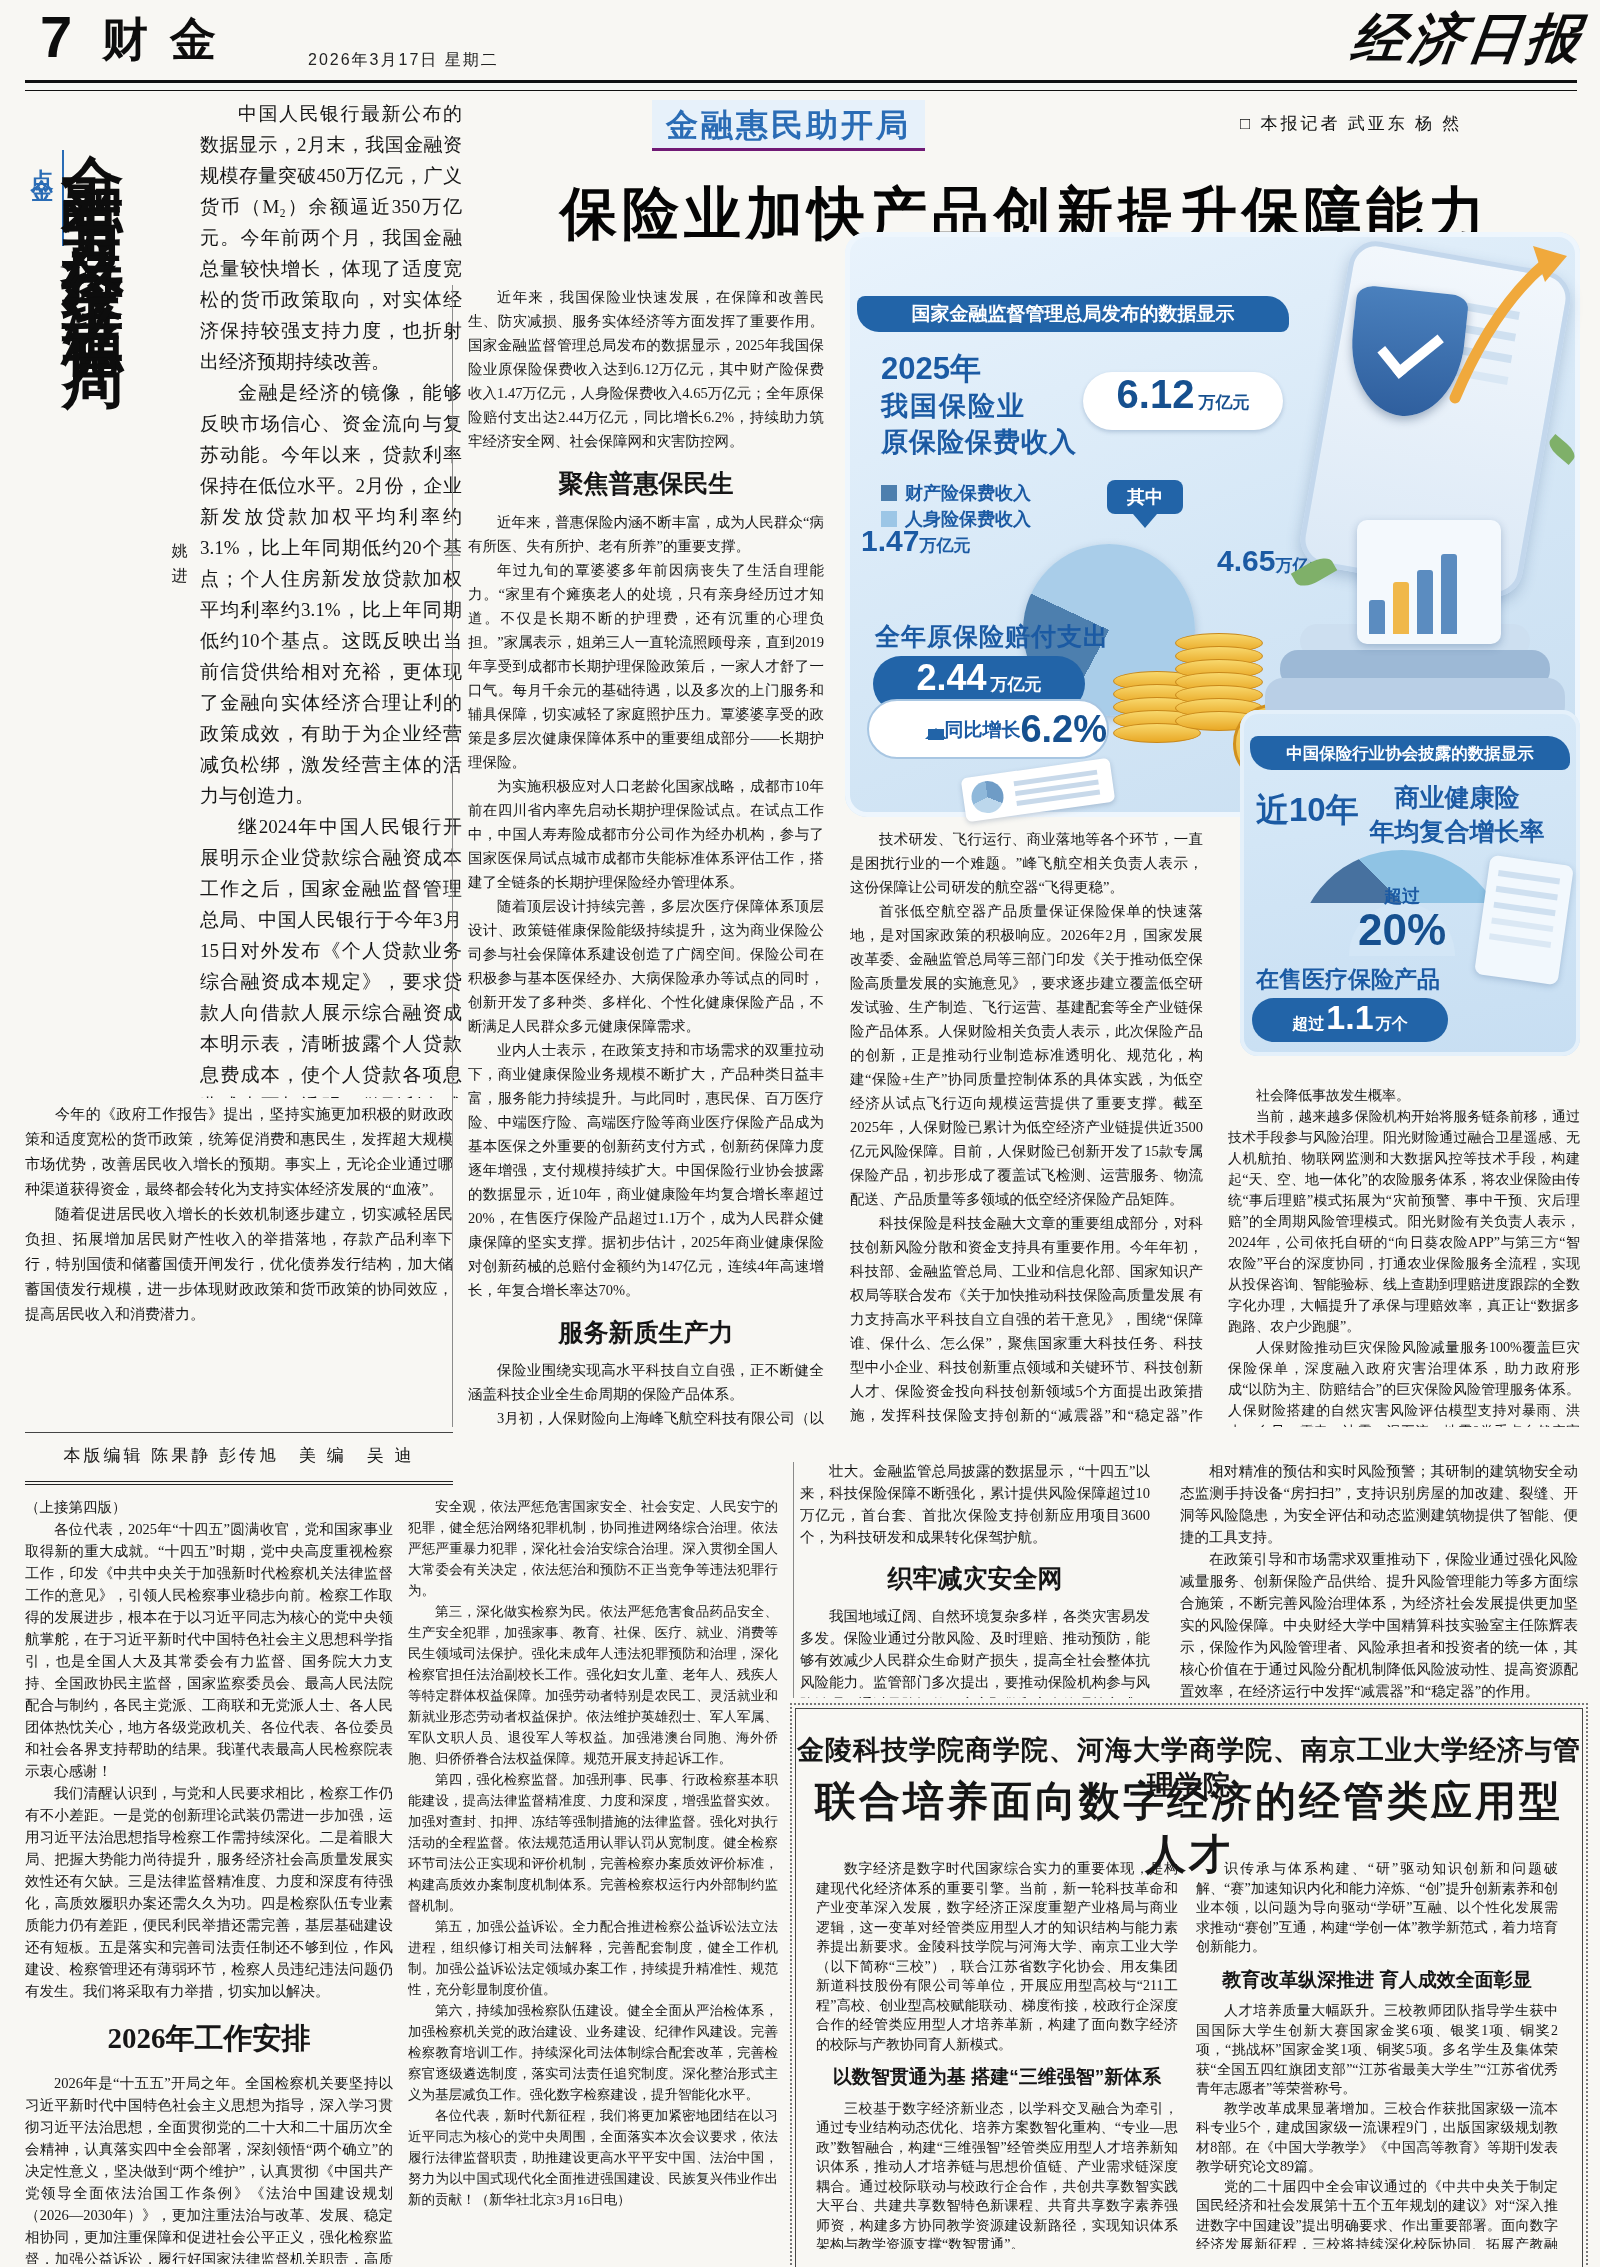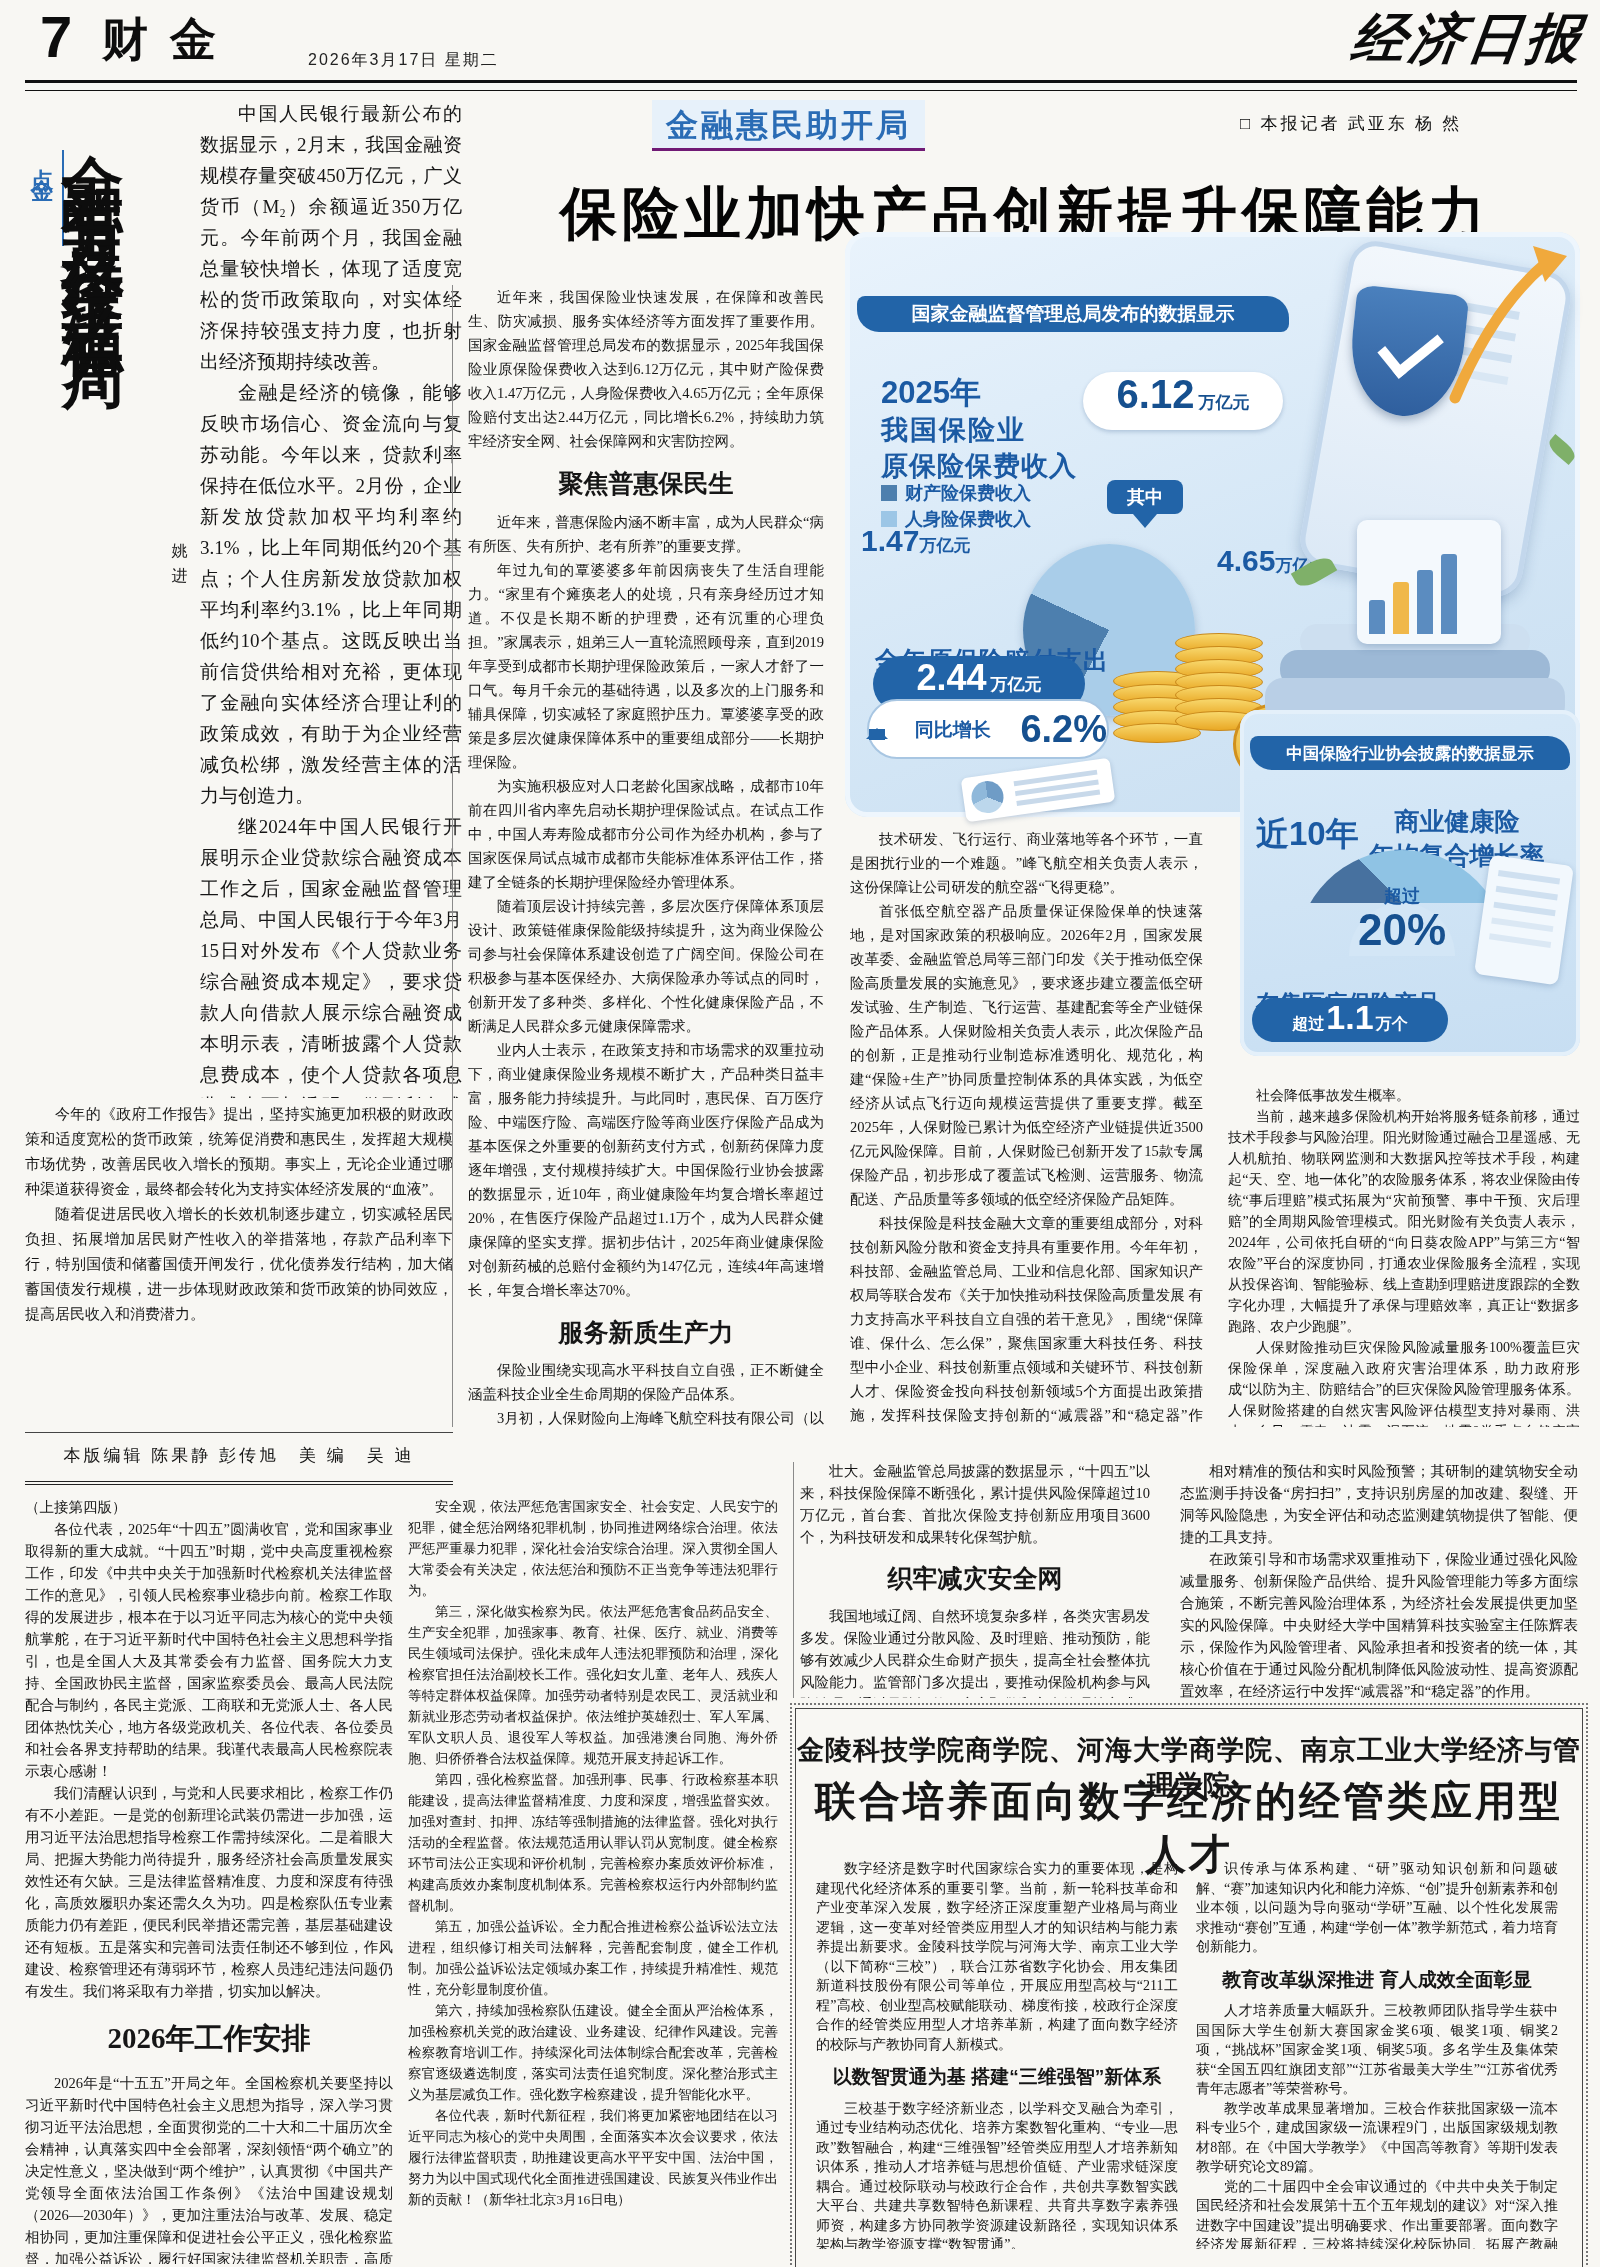--- a/index.html
+++ b/index.html
@@ -47,21 +47,21 @@
   .m-colE{left:1180px;top:1460px;width:398px;height:238px;font-size:14.5px;line-height:22px;}
   
   .ig-main{left:845px;top:232px;width:735px;height:585px;border-radius:22px;
            background:linear-gradient(160deg,#e9f3fc 0%,#d5e7f6 55%,#c8def1 100%);box-shadow:inset 0 0 0 5px #eef6fd;}
   .ig-panel2{left:1240px;top:710px;width:340px;height:346px;border-radius:18px;
              background:linear-gradient(170deg,#d9eaf8,#c7def2);box-shadow:inset 0 0 0 4px #e4f0fa;}
   .ig-banner{position:absolute;background:#2264a8;color:#fff;font:700 19px/36px "Liberation Sans",sans-serif;
              text-align:center;border-radius:8px 22px 8px 22px;}
   .igb1{left:12px;top:64px;width:432px;height:36px;}
   .igb2{left:10px;top:26px;width:320px;height:34px;font-size:16.5px;line-height:34px;}
-  .ig-blue{color:#1b5aa3;font-family:"Liberation Sans",sans-serif;font-weight:700;margin-top:24px;}
+  .ig-blue{color:#1b5aa3;font-family:"Liberation Sans",sans-serif;font-weight:700;}
   .ig-year{position:absolute;left:36px;top:116px;font-size:31px;}
   .ig-subject{position:absolute;left:36px;top:156px;font-size:27px;letter-spacing:2px;}
   .ig-metric{position:absolute;left:36px;top:192px;font-size:27px;letter-spacing:1px;}
   .badge-white{position:absolute;background:#fff;border-radius:30px;box-shadow:0 2px 4px rgba(40,80,130,.25);
                display:flex;align-items:baseline;justify-content:center;}
   .b612{left:238px;top:140px;width:200px;height:56px;padding-top:2px;}
   .bignum{font:900 40px/1 "Liberation Sans",sans-serif;color:#16508f;}
   .smallunit{font:700 17px/1 "Liberation Sans",sans-serif;color:#16508f;margin-left:4px;}
   .legend{position:absolute;left:36px;top:252px;}
   .legend-row{display:flex;align-items:center;margin-bottom:8px;}
@@ -75,21 +75,21 @@
        background:conic-gradient(from 208deg,#4d7fae 0 87deg,#a9cde9 87deg 360deg);box-shadow:0 3px 8px rgba(30,70,120,.25);}
   .plabel{position:absolute;font-family:"Liberation Sans",sans-serif;font-weight:900;color:#1b5aa3;}
   .pl147{left:16px;top:292px;}.pl465{left:372px;top:312px;}
   .plabel .n{font-size:30px;}.plabel .u{font-size:17px;font-weight:700;}
   .payout-label{position:absolute;left:30px;top:388px;font-size:25px;letter-spacing:1px;}
   .b244{position:absolute;left:28px;top:424px;width:212px;height:52px;background:#2264a8;border-radius:28px;
         display:flex;align-items:baseline;justify-content:center;padding-top:4px;}
   .b244 .bignum{color:#fff;font-size:36px;}
   .b244 .smallunit{color:#fff;}
   .growth{position:absolute;left:22px;top:467px;width:238px;height:56px;background:#fff;border:2px solid #a8c6e2;
-          border-radius:30px;display:flex;align-items:center;justify-content:space-between;gap:6px;}
+          border-radius:30px;display:flex;align-items:center;justify-content:flex-end;gap:0;}
   .house{position:relative;width:16px;height:11px;background:#2264a8;margin-top:10px;}
   .house::before{content:"";position:absolute;left:-3px;top:-12px;border:11px solid transparent;border-bottom:11px solid #2264a8;}
   .growth .gt{font:700 19px/1 "Liberation Sans",sans-serif;color:#1b5aa3;}
   .growth .gv{font:900 38px/1 "Liberation Sans",sans-serif;color:#16508f;}
   
   .piedoc{position:absolute;left:118px;top:536px;width:150px;height:44px;background:#fff;border-radius:6px;
           transform:rotate(-8deg);box-shadow:0 2px 5px rgba(50,80,120,.25);}
   .piedoc::before{content:"";position:absolute;left:8px;top:6px;width:32px;height:32px;border-radius:50%;
           background:conic-gradient(#6f9cc6 0 120deg,#bcd7ec 120deg 250deg,#8fb8da 250deg 360deg);}
   .piedoc::after{content:"";position:absolute;left:52px;top:10px;width:84px;height:5px;background:#c8d9ea;

